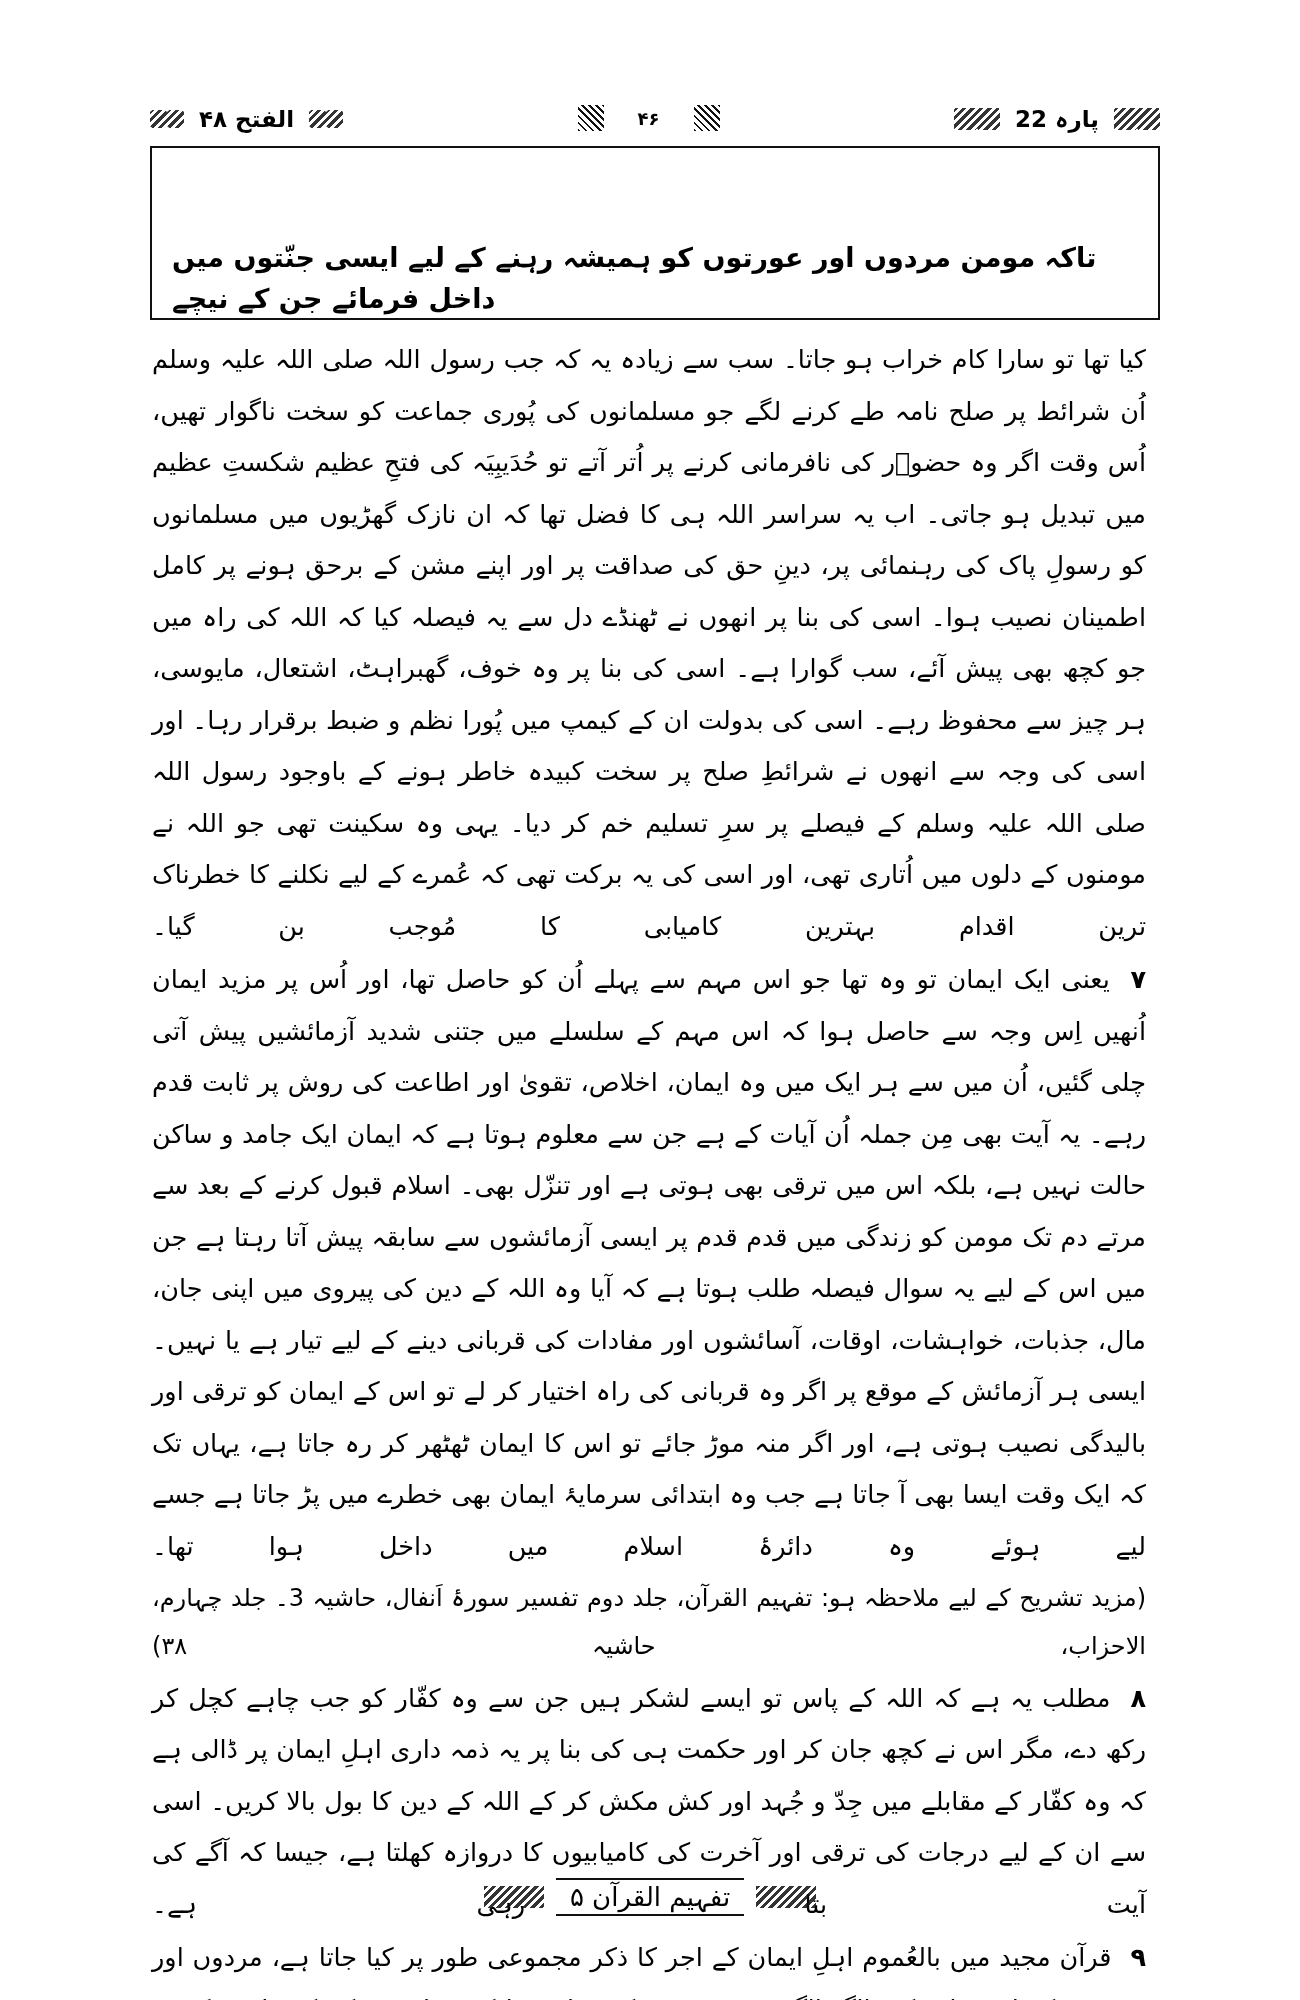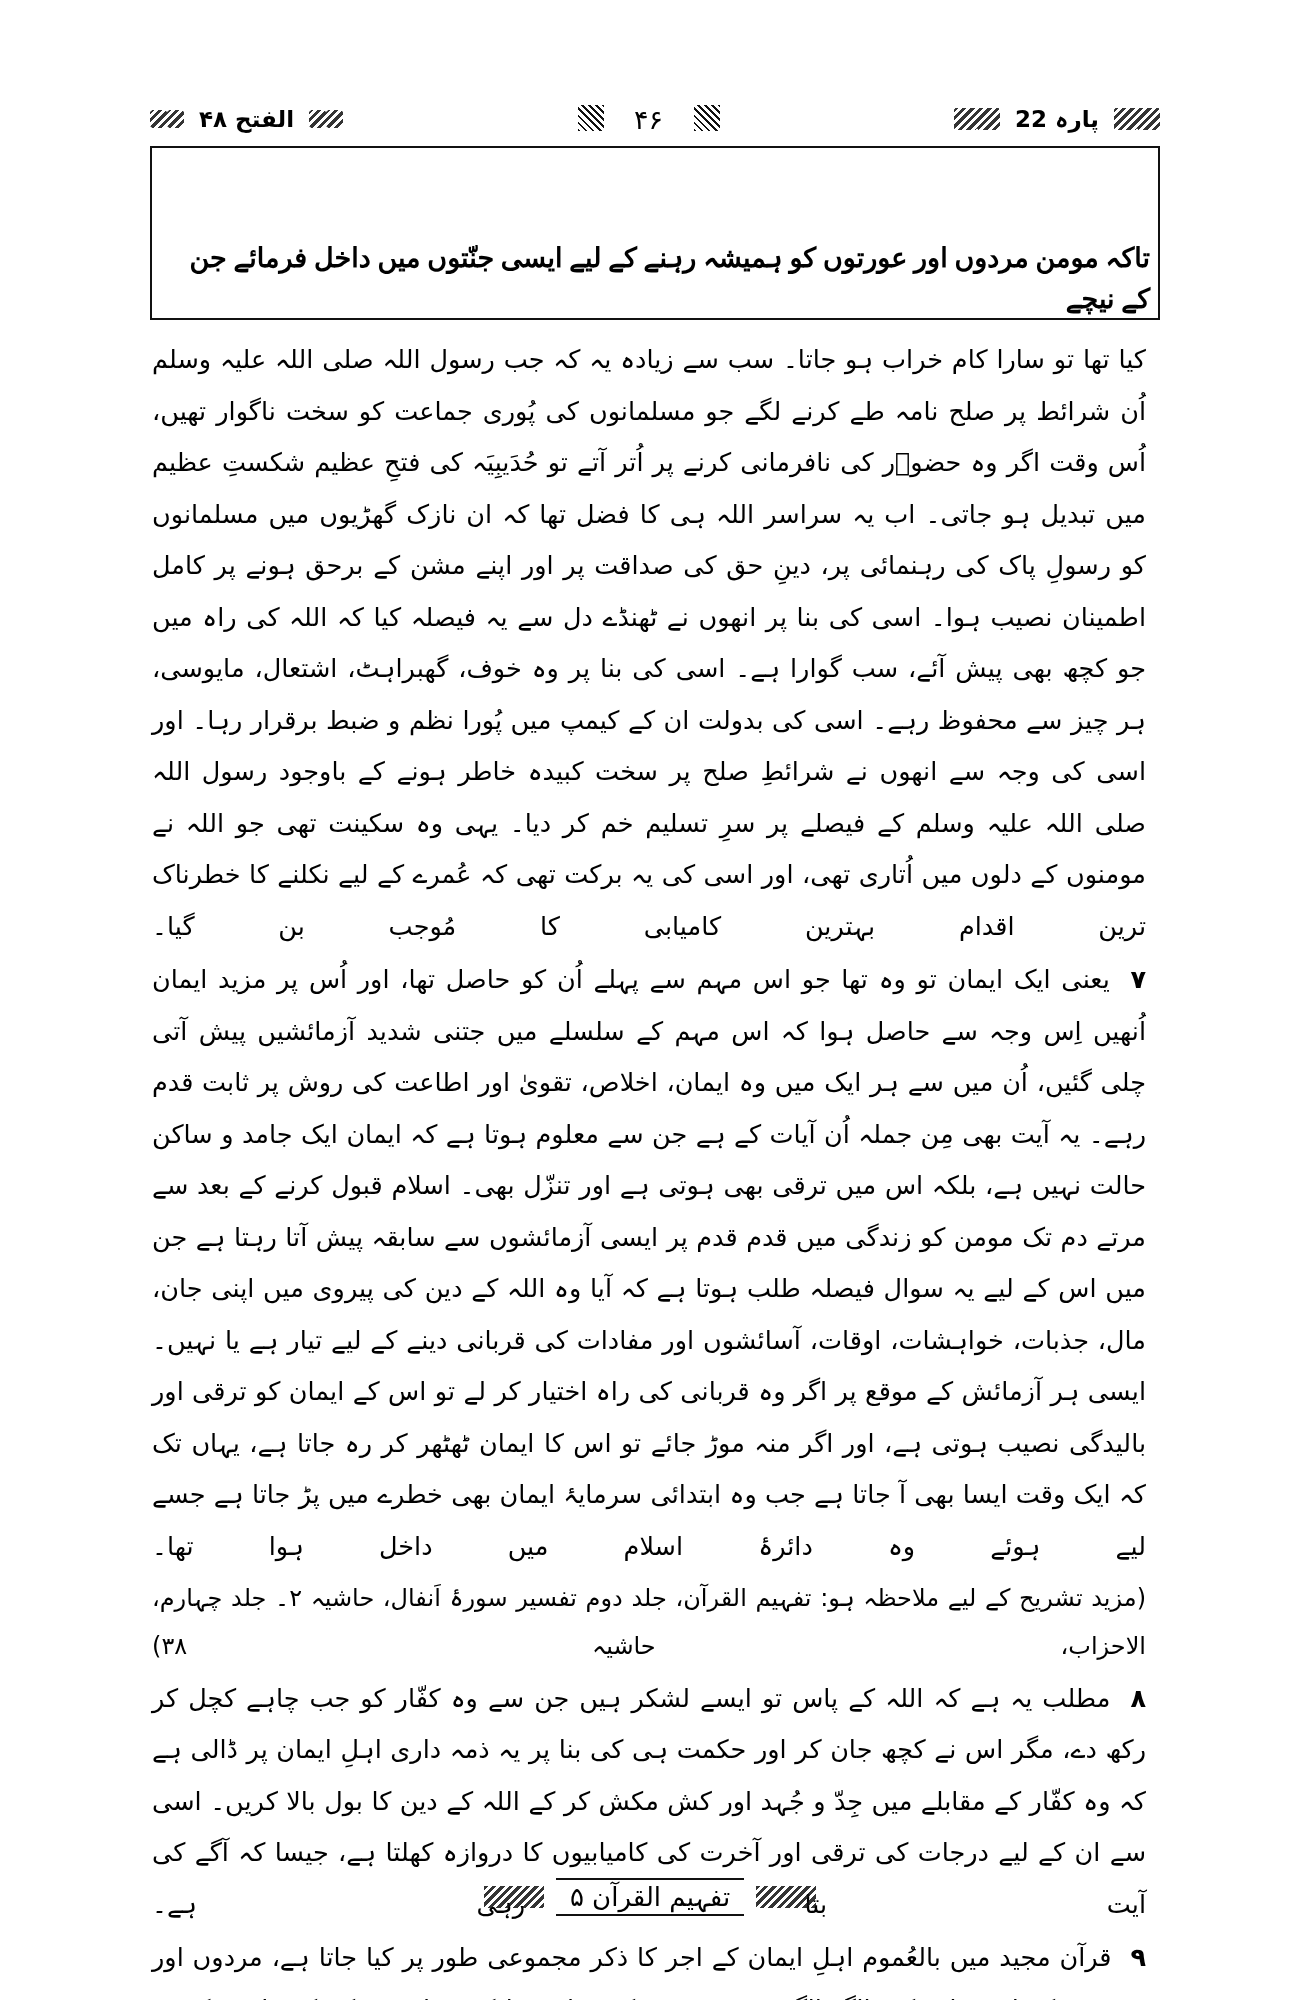--- a/index.html
+++ b/index.html
@@ -57,22 +57,22 @@
     opacity: .85;
   }
   .orn.small { width: 34px; height: 18px; }
   .page-num-badge {
     position: relative;
     display: inline-flex;
     align-items: center;
     justify-content: center;
     min-width: 78px;
     height: 40px;
-    font-size: 27px;
-    font-weight: normal;
+    font-size: 18px;
+    font-weight: bold;
     padding: 0 6px;
   }
   .page-num-badge::before,
   .page-num-badge::after {
     content: "";
     position: absolute;
     top: 6px;
     width: 26px;
     height: 26px;
     background: #111;
@@ -109,29 +109,28 @@
     direction: rtl;
     text-align: center;
     font-family: "DejaVu Sans", sans-serif;
     font-size: 46px;
     font-weight: bold;
     line-height: 1.35;
     letter-spacing: 1px;
   }
   .ayah-trans {
     position: absolute;
-    left: 160px;
+    left: 172px;
     top: 238px;
     width: 990px;
     direction: rtl;
-    text-align: right;
+    text-align: left;
     font-size: 27px;
     font-weight: bold;
     line-height: 1.5;
-    font-family: Liberation Serif, serif;
   }
 
   
   .body {
     position: absolute;
     left: 152px;
     top: 334px;
     width: 1006px;
     direction: rtl;
     text-align: justify;
@@ -210,21 +209,21 @@
     <p>
       <span>کیا تھا تو سارا کام خراب ہو جاتا۔ سب سے زیادہ یہ کہ جب رسول اللہ صلی اللہ علیہ وسلم اُن شرائط پر صلح نامہ طے کرنے لگے جو مسلمانوں کی پُوری جماعت کو سخت ناگوار تھیں، اُس وقت اگر وہ حضوؐر کی نافرمانی کرنے پر اُتر آتے تو حُدَیبِیَہ کی فتحِ عظیم شکستِ عظیم میں تبدیل ہو جاتی۔ اب یہ سراسر اللہ ہی کا فضل تھا کہ ان نازک گھڑیوں میں مسلمانوں کو رسولِ پاک کی رہنمائی پر، دینِ حق کی صداقت پر اور اپنے مشن کے برحق ہونے پر کامل اطمینان نصیب ہوا۔ اسی کی بنا پر انھوں نے ٹھنڈے دل سے یہ فیصلہ کیا کہ اللہ کی راہ میں جو کچھ بھی پیش آئے، سب گوارا ہے۔ اسی کی بنا پر وہ خوف، گھبراہٹ، اشتعال، مایوسی، ہر چیز سے محفوظ رہے۔ اسی کی بدولت ان کے کیمپ میں پُورا نظم و ضبط برقرار رہا۔ اور اسی کی وجہ سے انھوں نے شرائطِ صلح پر سخت کبیدہ خاطر ہونے کے باوجود رسول اللہ صلی اللہ علیہ وسلم کے فیصلے پر سرِ تسلیم خم کر دیا۔ یہی وہ سکینت تھی جو اللہ نے مومنوں کے دلوں میں اُتاری تھی، اور اسی کی یہ برکت تھی کہ عُمرے کے لیے نکلنے کا خطرناک ترین اقدام بہترین کامیابی کا مُوجب بن گیا۔</span>
     </p>
 
     <p class="indent">
       <span class="note-num">۷</span>
       <span>یعنی ایک ایمان تو وہ تھا جو اس مہم سے پہلے اُن کو حاصل تھا، اور اُس پر مزید ایمان اُنھیں اِس وجہ سے حاصل ہوا کہ اس مہم کے سلسلے میں جتنی شدید آزمائشیں پیش آتی چلی گئیں، اُن میں سے ہر ایک میں وہ ایمان، اخلاص، تقویٰ اور اطاعت کی روش پر ثابت قدم رہے۔ یہ آیت بھی مِن جملہ اُن آیات کے ہے جن سے معلوم ہوتا ہے کہ ایمان ایک جامد و ساکن حالت نہیں ہے، بلکہ اس میں ترقی بھی ہوتی ہے اور تنزّل بھی۔ اسلام قبول کرنے کے بعد سے مرتے دم تک مومن کو زندگی میں قدم قدم پر ایسی آزمائشوں سے سابقہ پیش آتا رہتا ہے جن میں اس کے لیے یہ سوال فیصلہ طلب ہوتا ہے کہ آیا وہ اللہ کے دین کی پیروی میں اپنی جان، مال، جذبات، خواہشات، اوقات، آسائشوں اور مفادات کی قربانی دینے کے لیے تیار ہے یا نہیں۔ ایسی ہر آزمائش کے موقع پر اگر وہ قربانی کی راہ اختیار کر لے تو اس کے ایمان کو ترقی اور بالیدگی نصیب ہوتی ہے، اور اگر منہ موڑ جائے تو اس کا ایمان ٹھٹھر کر رہ جاتا ہے، یہاں تک کہ ایک وقت ایسا بھی آ جاتا ہے جب وہ ابتدائی سرمایۂ ایمان بھی خطرے میں پڑ جاتا ہے جسے لیے ہوئے وہ دائرۂ اسلام میں داخل ہوا تھا۔</span>
     </p>
 
     <p class="small-ref">
-      <span>(مزید تشریح کے لیے ملاحظہ ہو: تفہیم القرآن، جلد دوم تفسیر سورۂ اَنفال، حاشیہ ۲۔ جلد چہارم، الاحزاب، حاشیہ ۳۸)</span>
+      <span>(مزید تشریح کے لیے ملاحظہ ہو: تفہیم القرآن، جلد دوم تفسیر سورۂ اَنفال، حاشیہ 3۔ جلد چہارم، الاحزاب، حاشیہ ۳۸)</span>
     </p>
 
     <p class="indent">
       <span class="note-num">۸</span>
       <span>مطلب یہ ہے کہ اللہ کے پاس تو ایسے لشکر ہیں جن سے وہ کفّار کو جب چاہے کچل کر رکھ دے، مگر اس نے کچھ جان کر اور حکمت ہی کی بنا پر یہ ذمہ داری اہلِ ایمان پر ڈالی ہے کہ وہ کفّار کے مقابلے میں جِدّ و جُہد اور کش مکش کر کے اللہ کے دین کا بول بالا کریں۔ اسی سے ان کے لیے درجات کی ترقی اور آخرت کی کامیابیوں کا دروازہ کھلتا ہے، جیسا کہ آگے کی آیت بتا رہی ہے۔</span>
     </p>
 
     <p class="indent">
       <span class="note-num">۹</span>
       <span>قرآن مجید میں بالعُموم اہلِ ایمان کے اجر کا ذکر مجموعی طور پر کیا جاتا ہے، مردوں اور عورتوں کو اجر ملنے کی الگ الگ تصریح نہیں کی جاتی۔ لیکن یہاں چونکہ کھیجائی ذکر پر اکتفا کرنے سے یہ گمان پیدا ہو سکتا تھا کہ شاید یہ اجر صرف مردوں کے لیے ہو</span>

